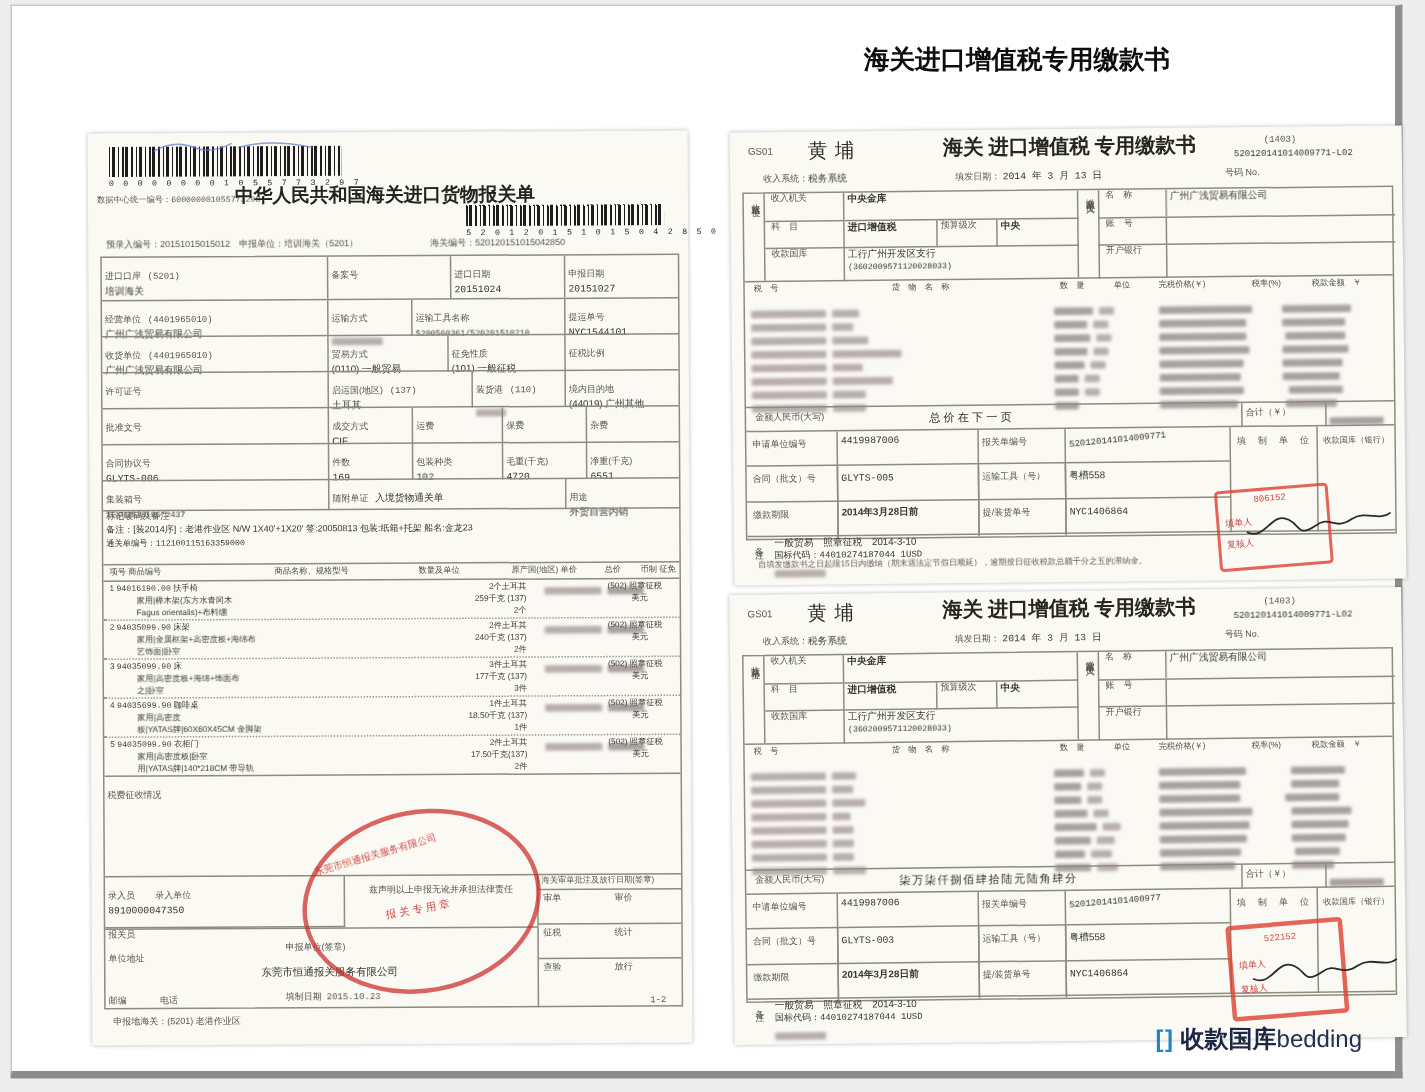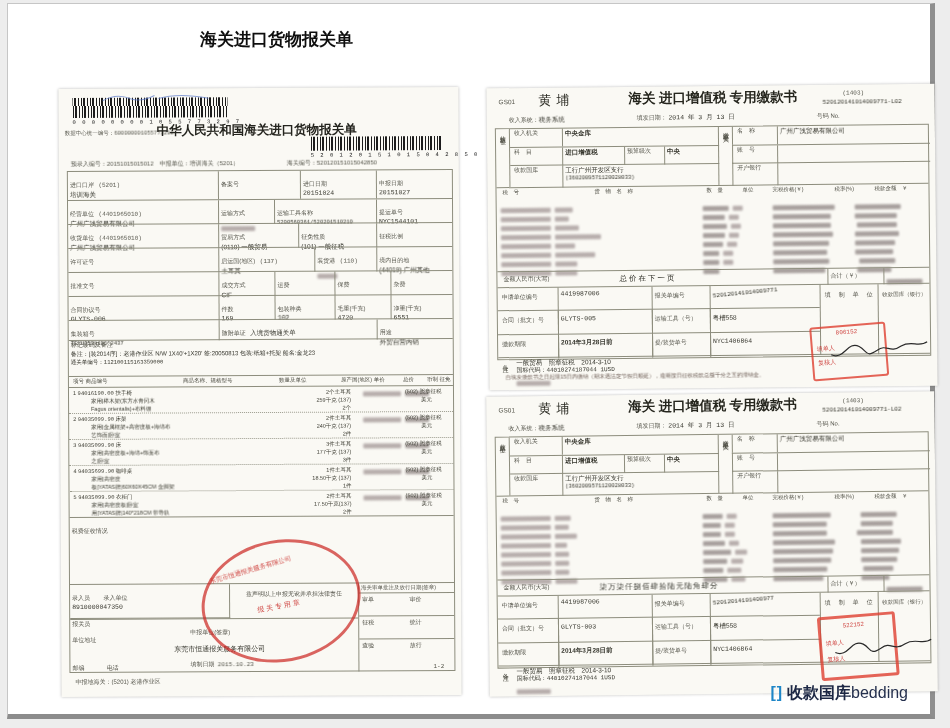--- a/index.html
+++ b/index.html
@@ -33,21 +33,21 @@
   .logo .br{color:#1e86c7;font-weight:bold;letter-spacing:1px;}
   .logo .b1{color:#1c2744;font-weight:bold;margin-left:4px;}
   .logo .b2{color:#25304e;font-weight:normal;}
   svg{display:block;}
 </style>
 </head>
 <body>
 
 <div class="panel">
 
-  <div class="title" style="left:192px;">海关进口货物报关单</div>
+  <div class="title" style="left:568px;">海关进口增值税专用缴款书</div>
 
   <div class="doc" style="left:52px;top:84px;width:400px;height:608px;transform:rotate(-.3deg);">
 
     <div class="abs barcode" style="left:14px;top:9px;width:155px;height:20px;"></div>
     <div class="abs bdig" style="left:14px;top:30px;">0 0 0 0 0 0 0 0 1 0 5 5 7 7 3 2 9 7</div>
 
     <div class="abs lab" style="left:6px;top:41px;font-size:5.5px;">
       <span>数据中心统一编号：</span><span class="num fz">600000001055773298</span>
     </div>
 

